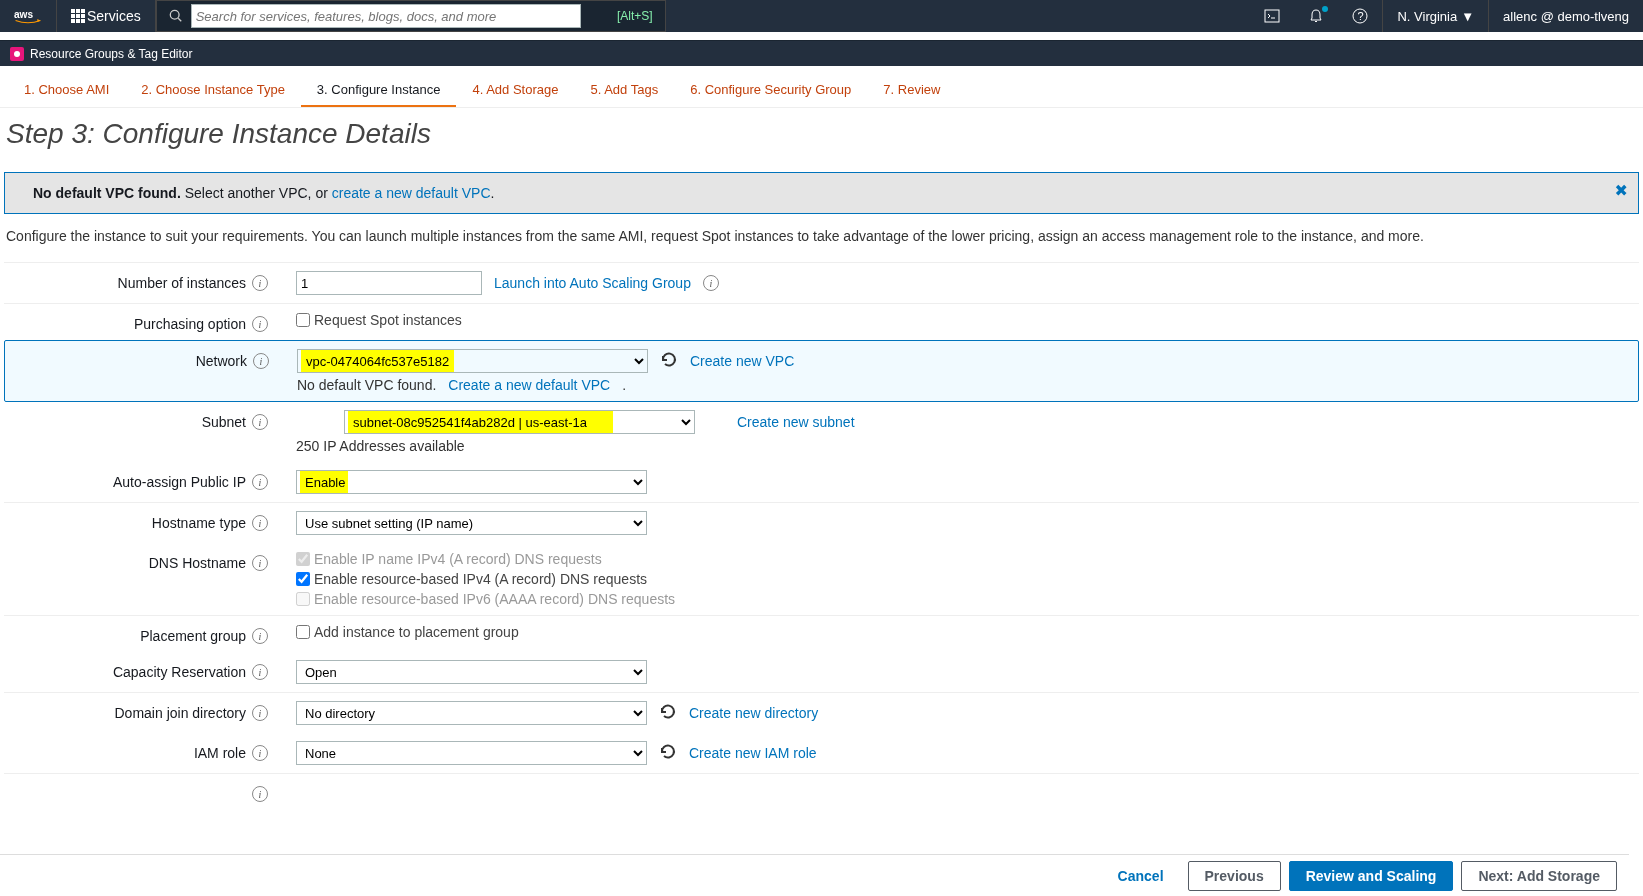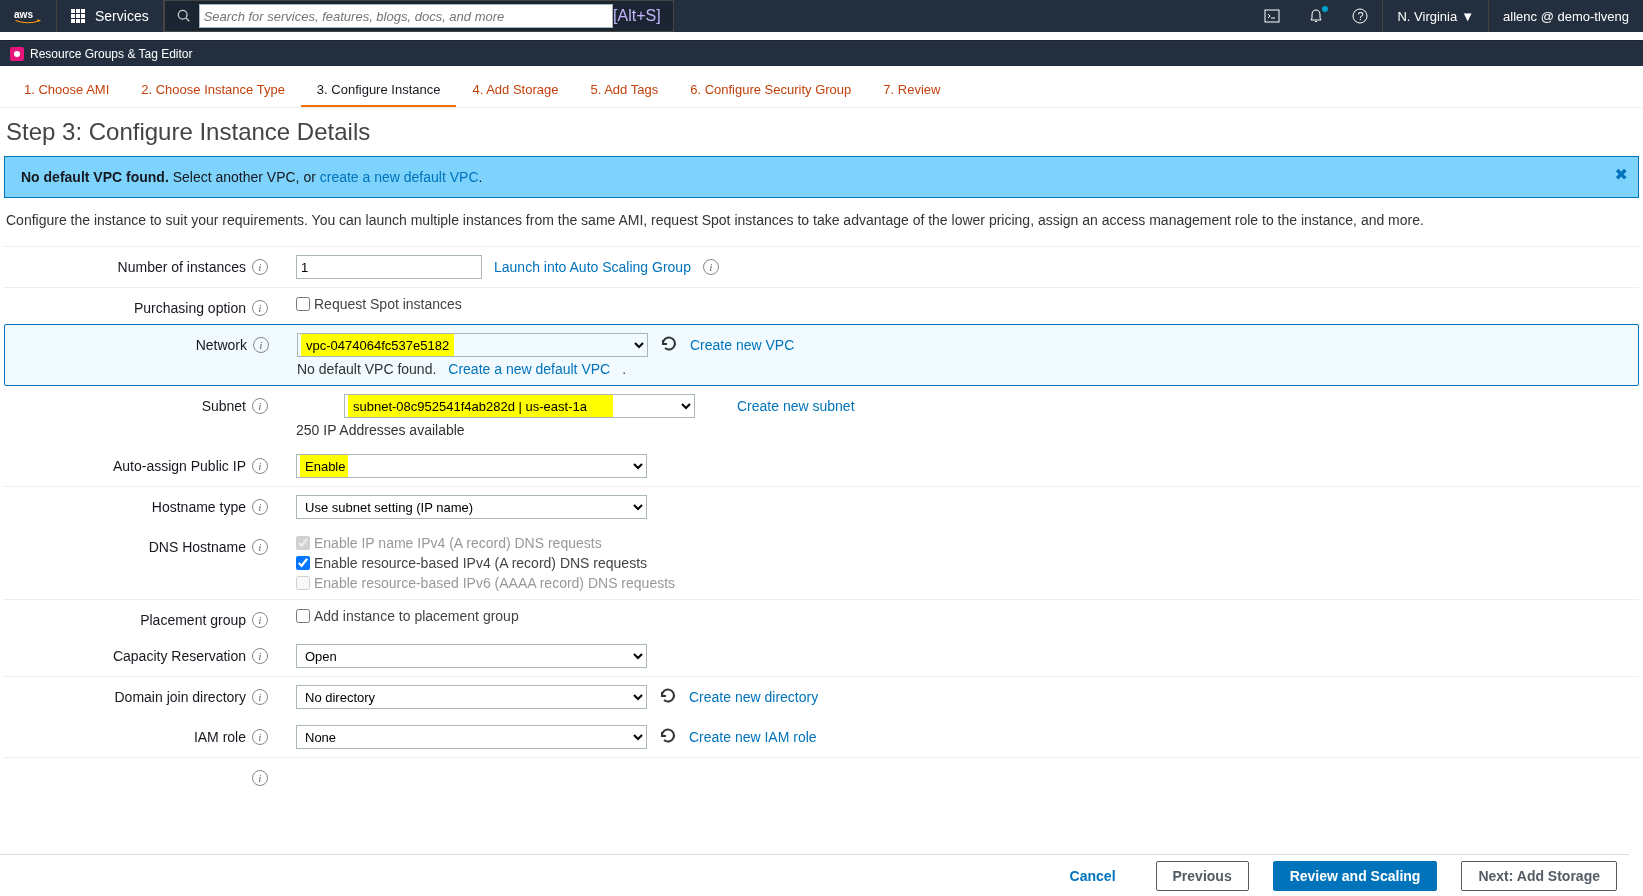--- a/index.html
+++ b/index.html
@@ -2,48 +2,48 @@
 <html><head>
 <meta charset="utf-8">
 <style>
 * { box-sizing: border-box; margin: 0; padding: 0; }
 html, body { width: 1643px; height: 896px; font-family: "Amazon Ember", "Helvetica Neue", Arial, sans-serif; font-size: 14px; color: #16191f; background: #fff; overflow: hidden; }
 
 
 .header { background: #232f3e; color: #fff; height: 32px; display: flex; align-items: center; }
 .aws-logo { padding: 0 14px; color: #ff9900; font-weight: bold; font-size: 16px; display: flex; align-items: center; border-right: 1px solid #444; height: 100%; }
 .aws-logo svg { width: 28px; }
-.services-btn { display: flex; align-items: center; gap: 10px; padding: 0 14px; cursor: pointer; height: 100%; border-right: 1px solid #444; }
+.services-btn { display: flex; align-items: center; gap: 2px; padding: 0 14px; cursor: pointer; height: 100%; border-right: 1px solid #444; }
 .services-grid { width: 14px; height: 14px; display: grid; grid-template-columns: repeat(3, 1fr); gap: 1px; }
 .services-grid span { background: #fff; }
 .search-wrap { flex: 1; display: flex; align-items: center; background: #1a2531; height: 100%; padding: 0 12px; max-width: 510px; border: 1px solid #444; }
 .search-wrap svg { width: 14px; height: 14px; margin-right: 8px; }
 .search-input { flex: 1; background: transparent; border: none; color: #fff; font-style: italic; font-size: 13px; outline: none; }
-.search-kbd { color: #c4b5fd; font-size: 16px; }
+.search-kbd { color: #86efac; font-size: 12px; padding-left: 36px; }
 .header-right { margin-left: auto; display: flex; align-items: center; height: 100%; }
 .hdr-icon { padding: 0 14px; cursor: pointer; display: flex; align-items: center; height: 100%; position: relative; }
 .hdr-icon svg { width: 16px; height: 16px; }
 .notif-dot { position: absolute; top: 6px; right: 10px; width: 6px; height: 6px; background: #00a1c9; border-radius: 50%; }
 .region, .account { padding: 0 14px; cursor: pointer; font-size: 13px; border-left: 1px solid #444; height: 100%; display: flex; align-items: center; gap: 4px; }
 
 
 .subheader { background: #232f3e; height: 26px; display: flex; align-items: center; padding: 0 10px; border-top: 1px solid #1a2531; margin-top: 8px; }
 .rg-icon { width: 14px; height: 14px; background: #e7157b; border-radius: 2px; margin-right: 6px; display: flex; align-items: center; justify-content: center; }
 .rg-icon svg { width: 10px; }
 .subheader span { color: #fff; font-size: 12px; }
 
 
 .wizard-tabs { display: flex; padding: 8px 8px 0 8px; border-bottom: 1px solid #eee; gap: 0; }
 .wizard-tab { padding: 8px 16px; font-size: 13px; color: #c2410c; cursor: pointer; border-bottom: 2px solid transparent; }
 .wizard-tab.active { color: #16191f; border-bottom-color: #ec7211; }
 
 
 .content { padding: 10px 4px 0 4px; height: calc(896px - 32px - 26px - 40px - 42px); overflow-y: scroll; position: relative; }
-.page-title { font-size: 24px; font-weight: 400; color: #444; margin-bottom: 10px; padding-left: 2px; }
-.alert { background: #7dd3fc; border: 1px solid #0073bb; padding: 12px 16px; margin-bottom: 14px; position: relative; font-size: 14px; }
+.page-title { font-size: 28px; font-weight: 400; color: #444; margin-bottom: 22px; padding-left: 2px; font-style: italic; }
+.alert { background: #e5e5e5; border: 1px solid #0073bb; padding: 12px 28px; margin-bottom: 14px; position: relative; font-size: 14px; }
 .alert .close { position: absolute; right: 10px; top: 8px; color: #0073bb; cursor: pointer; font-size: 16px; }
 .alert b { font-weight: 700; }
 .alert a { color: #0073bb; text-decoration: none; }
 .desc { font-size: 14px; color: #333; margin-bottom: 18px; padding-left: 2px; }
 
 
 .form-table { width: 100%; }
 .form-row { display: flex; align-items: flex-start; padding: 8px 0; border-top: 1px solid #eee; }
 .form-row.no-border { border-top: none; }
 .form-row.highlighted { border: 1px solid #0073bb; background: #f1faff; border-radius: 2px; }
@@ -58,21 +58,21 @@
 .hl { background: #ffff00; }
 .link { color: #0073bb; text-decoration: none; cursor: pointer; font-size: 14px; }
 .help-text { font-size: 14px; color: #333; }
 .refresh-btn { cursor: pointer; }
 .refresh-btn svg { width: 18px; height: 18px; }
 .cb-row { display: flex; align-items: center; gap: 4px; font-size: 14px; color: #444; }
 .cb-row.disabled { color: #999; }
 .cb-row input[type="checkbox"] { width: 14px; height: 14px; }
 
 
-.footer { position: fixed; bottom: 0; left: 0; right: 14px; height: 42px; background: #fff; display: flex; justify-content: flex-end; align-items: center; gap: 24px; padding: 0 12px; border-top: 1px solid #ddd; }
+.footer { position: fixed; bottom: 0; left: 0; right: 14px; height: 42px; background: #fff; display: flex; justify-content: flex-end; align-items: center; gap: 8px; padding: 0 12px; border-top: 1px solid #ddd; }
 .btn { padding: 6px 16px; font-size: 14px; border-radius: 2px; cursor: pointer; border: 1px solid #545b64; background: #fff; font-weight: 700; color: #545b64; }
 .btn.link-btn { border: none; background: none; color: #0073bb; font-weight: 700; }
 .btn.primary { background: #0073bb; border-color: #0073bb; color: #fff; }
 
 
 .content::-webkit-scrollbar { width: 14px; }
 .content::-webkit-scrollbar-track { background: #f1f1f1; }
 .content::-webkit-scrollbar-thumb { background: #c1c1c1; border-radius: 2px; }
 </style>
 </head>

